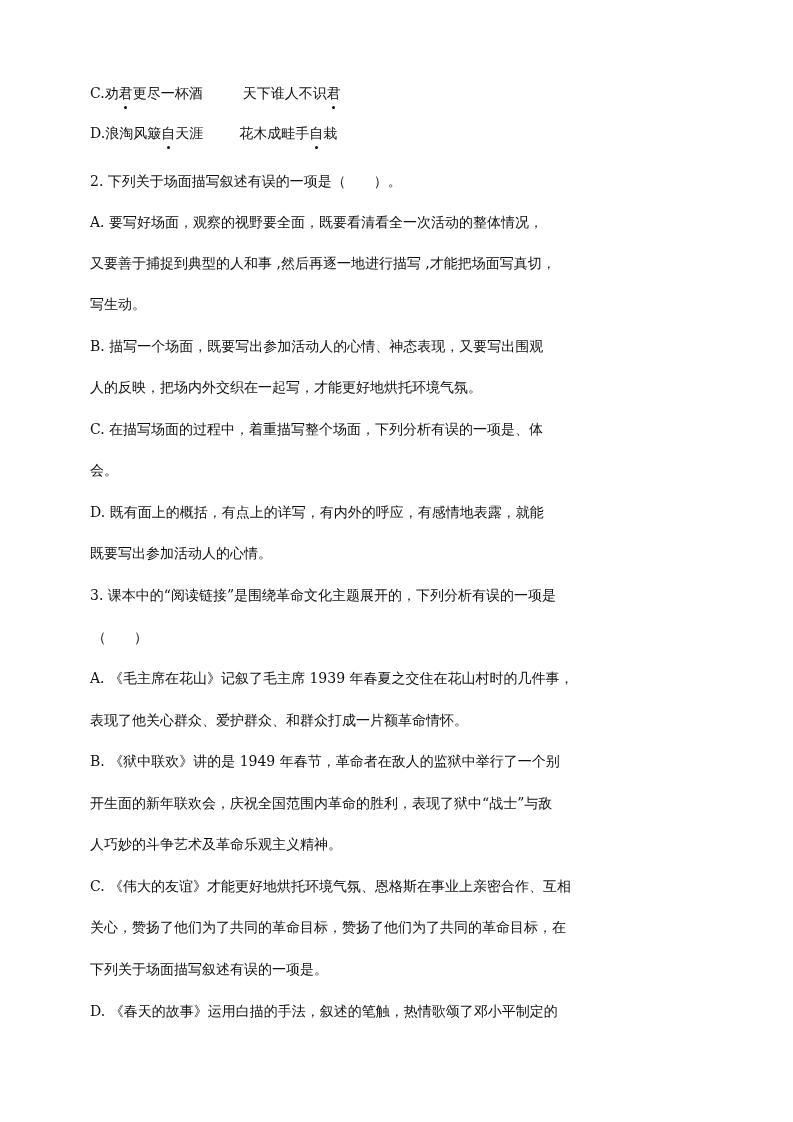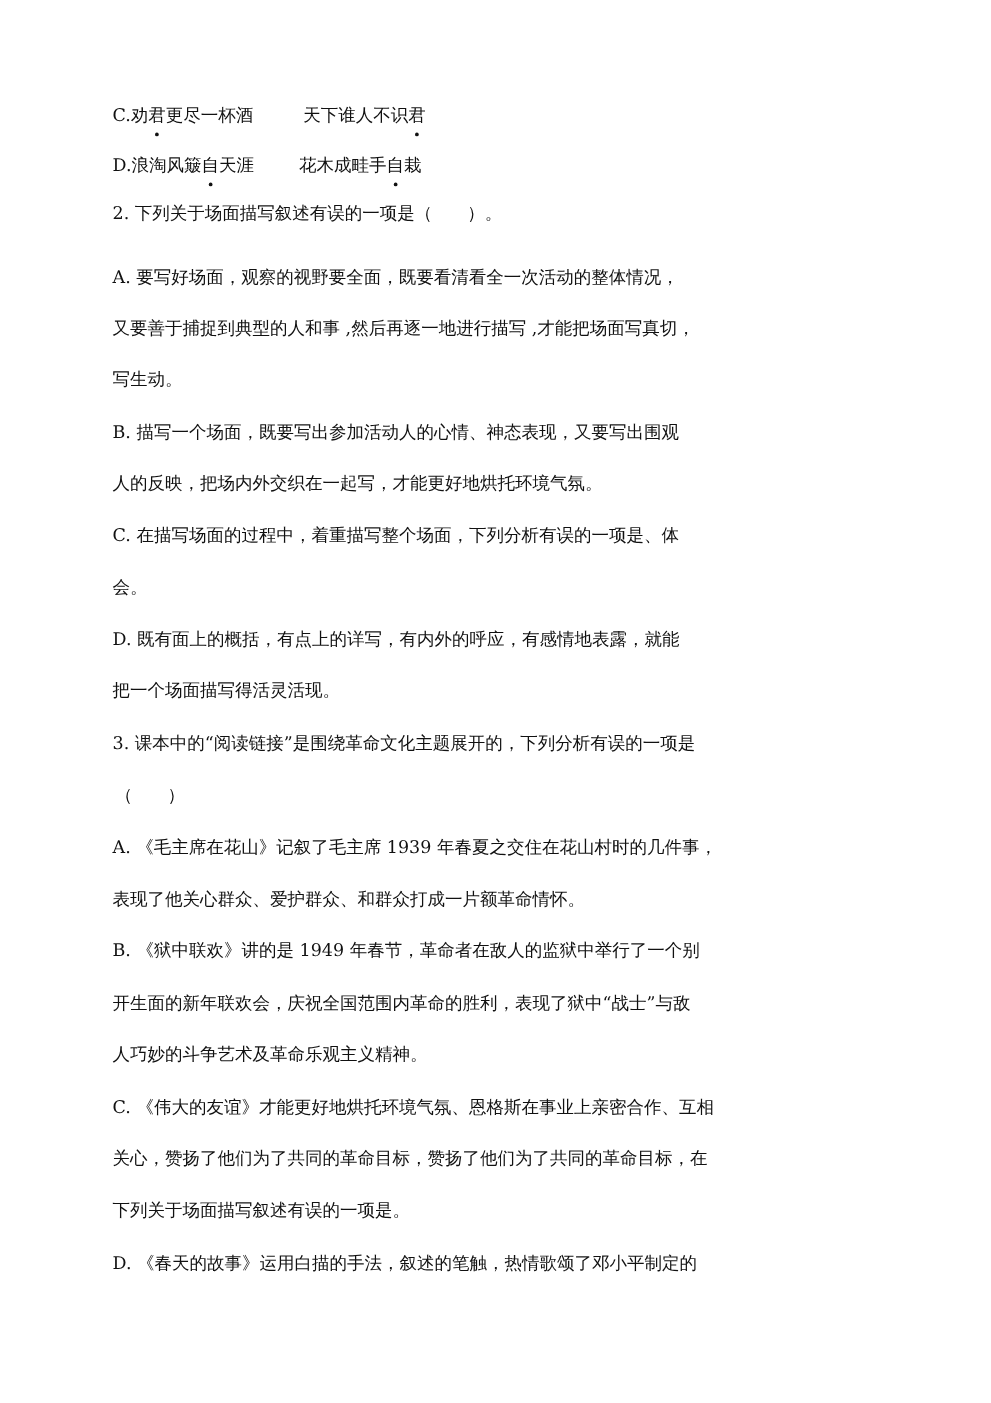--- a/index.html
+++ b/index.html
@@ -14,30 +14,30 @@
 </head>
 <body>
 
 <div class="line" style="top:82px">
   <span>C.</span><span>劝</span><span class="dot">君</span><span>更尽一杯酒</span><span class="gap" style="width:40px"></span><span>天下谁人不识</span><span class="dot">君</span>
 </div>
 <div class="line" style="top:122px">
   <span>D.</span><span>浪淘风簸</span><span class="dot">自</span><span>天涯</span><span class="gap" style="width:36px"></span><span>花木成畦手</span><span class="dot">自</span><span>栽</span>
 </div>
 
-<div class="line" style="top:160px">2.  下列关于场面描写叙述有误的一项是（　　）。</div>
+<div class="line" style="top:170px">2.  下列关于场面描写叙述有误的一项是（　　）。</div>
 <div class="line" style="top:211px">A.   要写好场面，观察的视野要全面，既要看清看全一次活动的整体情况，</div>
 <div class="line" style="top:252px">又要善于捕捉到典型的人和事 ,然后再逐一地进行描写 ,才能把场面写真切，</div>
 <div class="line" style="top:293px">写生动。</div>
 <div class="line" style="top:335px">B.   描写一个场面，既要写出参加活动人的心情、神态表现，又要写出围观</div>
 <div class="line" style="top:376px">人的反映，把场内外交织在一起写，才能更好地烘托环境气氛。</div>
 <div class="line" style="top:418px">C.   在描写场面的过程中，着重描写整个场面，下列分析有误的一项是、体</div>
 <div class="line" style="top:459px">会。</div>
 <div class="line" style="top:501px">D.   既有面上的概括，有点上的详写，有内外的呼应，有感情地表露，就能</div>
-<div class="line" style="top:542px">把一个场面描写得活灵活现。</div>
+<div class="line" style="top:542px">既要写出参加活动人的心情。</div>
 
 <div class="line" style="top:584px">3. 课本中的“阅读链接”是围绕革命文化主题展开的，下列分析有误的一项是</div>
 <div class="line" style="top:626px; left:92px">（　　）</div>
 <div class="line" style="top:667px">A. 《毛主席在花山》记叙了毛主席 1939 年春夏之交住在花山村时的几件事，</div>
 <div class="line" style="top:709px">表现了他关心群众、爱护群众、和群众打成一片额革命情怀。</div>
 <div class="line" style="top:750px">B. 《狱中联欢》讲的是 1949 年春节，革命者在敌人的监狱中举行了一个别</div>
 <div class="line" style="top:792px">开生面的新年联欢会，庆祝全国范围内革命的胜利，表现了狱中“战士”与敌</div>
 <div class="line" style="top:833px">人巧妙的斗争艺术及革命乐观主义精神。</div>
 <div class="line" style="top:875px">C. 《伟大的友谊》才能更好地烘托环境气氛、恩格斯在事业上亲密合作、互相</div>
 <div class="line" style="top:916px">关心，赞扬了他们为了共同的革命目标，赞扬了他们为了共同的革命目标，在</div>

